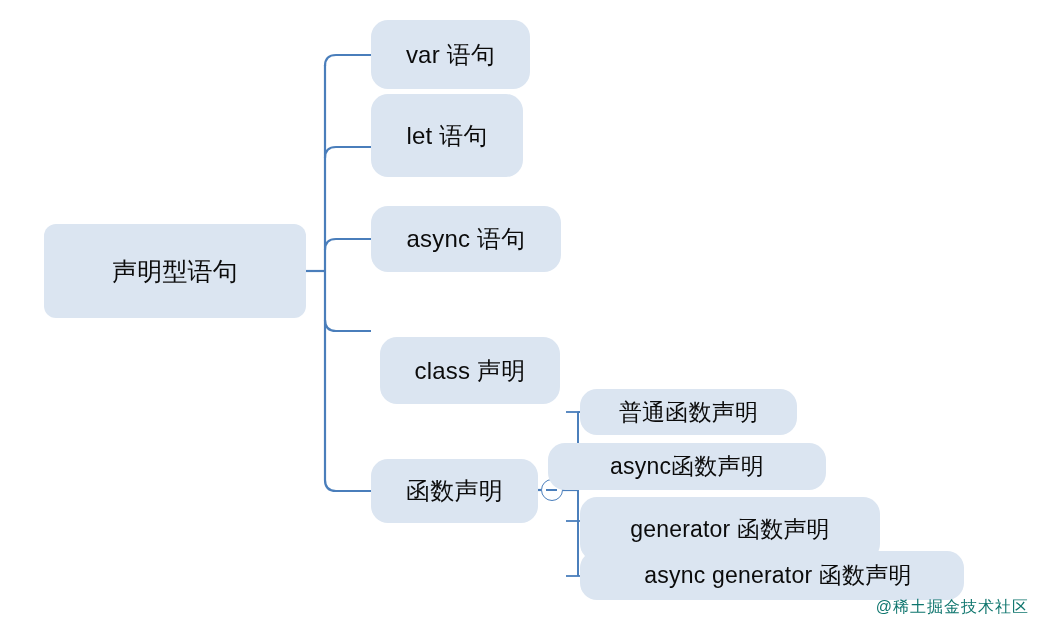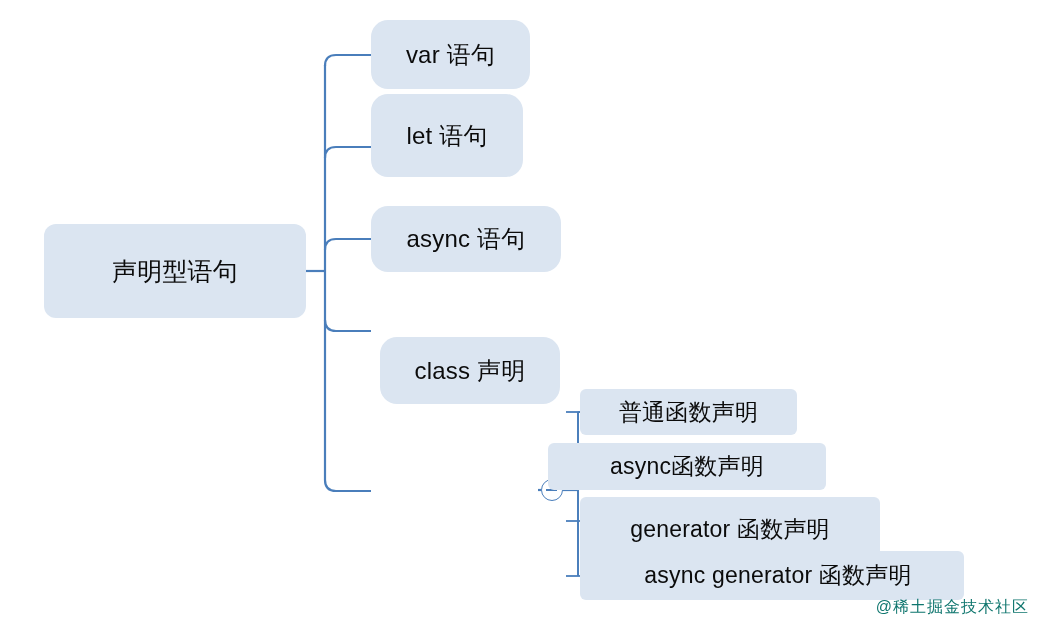--- a/index.html
+++ b/index.html
@@ -40,21 +40,21 @@
   }
   .node.root {
     border-radius: 12px;
     font-size: 25px;
   }
   .node.level1 {
     font-size: 24px;
   }
   .node.level2 {
     font-size: 23px;
-    border-radius: 6px;
+    border-radius: 17px;
   }
   #root-node      { left: 44px;  top: 224px; width: 262px; height: 94px; }
   #node-var       { left: 371px; top: 20px;  width: 159px; height: 69px; }
   #node-let       { left: 371px; top: 94px; width: 152px; height: 83px; }
   #node-const     { left: 371px; top: 206px; width: 190px; height: 66px; }
   #node-class     { left: 380px; top: 297px; width: 180px; height: 67px; margin-top: 40px; }
   #node-func      { left: 371px; top: 459px; width: 167px; height: 64px; }
   #node-plain     { left: 580px; top: 389px; width: 217px; height: 46px; }
   #node-async     { left: 548px; top: 443px; width: 278px; height: 47px; }
   #node-generator { left: 580px; top: 497px; width: 300px; height: 64px; }
@@ -130,20 +130,21 @@
   <div class="node root" id="root-node">声明型语句</div>
 
   <div class="node level1" id="node-var">var 语句</div>
 
   <div class="node level1" id="node-let">let 语句</div>
 
   <div class="node level1" id="node-const">async 语句</div>
 
   <div class="node level1" id="node-class">class 声明</div>
 
+  <div class="node level1" id="node-func">函数声明</div>
 
   <div class="toggle"></div>
 
   <div class="node level2" id="node-plain">普通函数声明</div>
 
   <div class="node level2" id="node-async">async函数声明</div>
 
   <div class="node level2" id="node-generator">generator 函数声明</div>
 
   <div class="node level2" id="node-asyncgen">async generator 函数声明</div>

